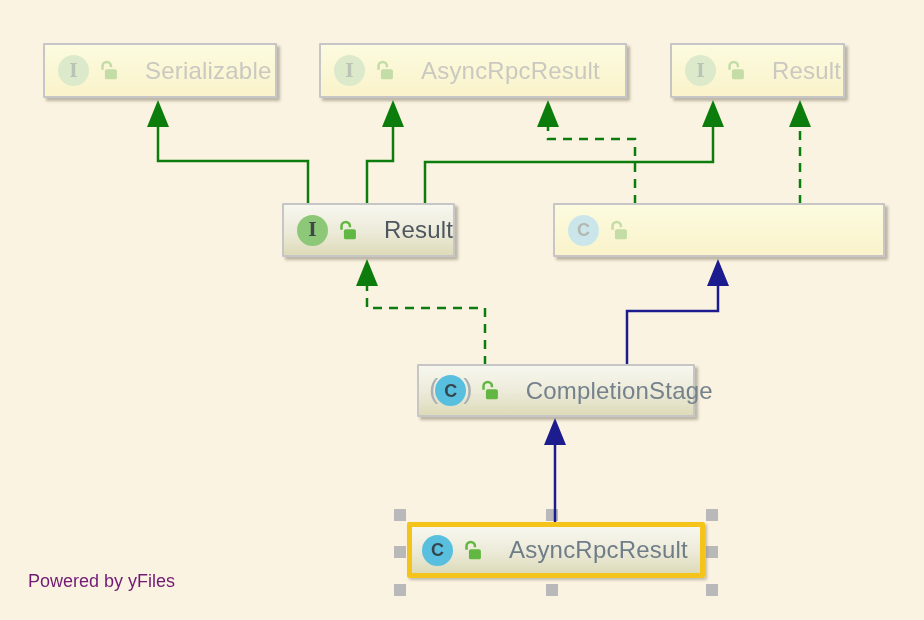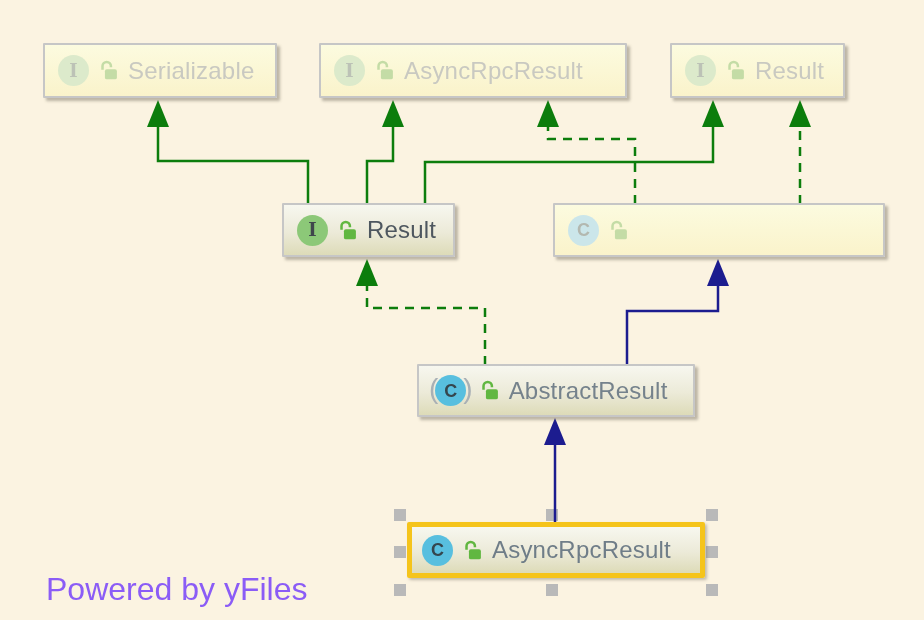--- a/index.html
+++ b/index.html
@@ -28,32 +28,32 @@
     display:flex;align-items:center;justify-content:center;
     font-weight:bold;font-size:18px;line-height:1;
   }
   .badge.iface{background:#8cc878;color:#3f464c;font-family:"DejaVu Serif",serif;}
   .faded .badge.iface{background:#dceacb;color:#bcc2b6;}
   .badge.cls{background:#58bfdf;color:#35464e;}
   .faded .badge.cls{background:#cbe6ea;color:#b3b8b0;}
   .abstract-wrap{display:flex;align-items:center;}
   .paren{font-size:28px;color:#a9b0b5;font-weight:400;line-height:1;margin:0 -3px;position:relative;top:-2px;}
   .lock{display:flex;align-items:center;flex:0 0 auto;}
-  .label{letter-spacing:.2px;}
+  .label{letter-spacing:.2px;margin-left:17px;}
   .selected-outer{
     position:absolute;z-index:3;box-sizing:border-box;
     border:5px solid #f5c41b;border-radius:2px;
     background:linear-gradient(180deg,#f7f7ef 0%,#ecead8 55%,#dddbb8 100%);
     box-shadow:2px 2px 3px rgba(110,105,90,.4);
     display:flex;align-items:center;gap:9px;padding:0 8px 0 10px;
     font-size:24px;color:#5e6a74;white-space:nowrap;
   }
   .watermark{
-    position:absolute;left:46px;top:571px;z-index:4;
-    font-size:32px;color:#8b5cf6;
+    position:absolute;left:28px;top:571px;z-index:4;
+    font-size:18px;color:#701a75;
   }
 </style>
 </head>
 <body>
 
 <div id="canvas">
 
   <div class="handle" style="left:394px;top:509px;"></div>
   <div class="handle" style="left:546px;top:509px;"></div>
   <div class="handle" style="left:706px;top:509px;"></div>
@@ -165,21 +165,21 @@
       <span class="paren">(</span>
       <span class="badge cls">C</span>
       <span class="paren">)</span>
     </span>
     <span class="lock">
       <svg width="21" height="21" viewBox="0 0 20 20">
           <path d="M4.3 9.3 V5.8 a4 4 0 0 1 8 0 v1" fill="none" stroke="#61b741" stroke-width="2.4"></path>
           <rect x="6.6" y="8.8" width="11.4" height="9.6" rx="1.8" fill="#61b741"></rect>
         </svg>
     </span>
-    <span class="label">AbstractResult</span>
+    <span class="label">CompletionStage</span>
   </div>
 
   <div class="selected-outer" style="left:407px;top:522px;width:298px;height:56px;color:#6f7d88;">
     <span class="badge cls">C</span>
     <span class="lock">
       <svg width="21" height="21" viewBox="0 0 20 20">
           <path d="M4.3 9.3 V5.8 a4 4 0 0 1 8 0 v1" fill="none" stroke="#61b741" stroke-width="2.4"></path>
           <rect x="6.6" y="8.8" width="11.4" height="9.6" rx="1.8" fill="#61b741"></rect>
         </svg>
     </span>

